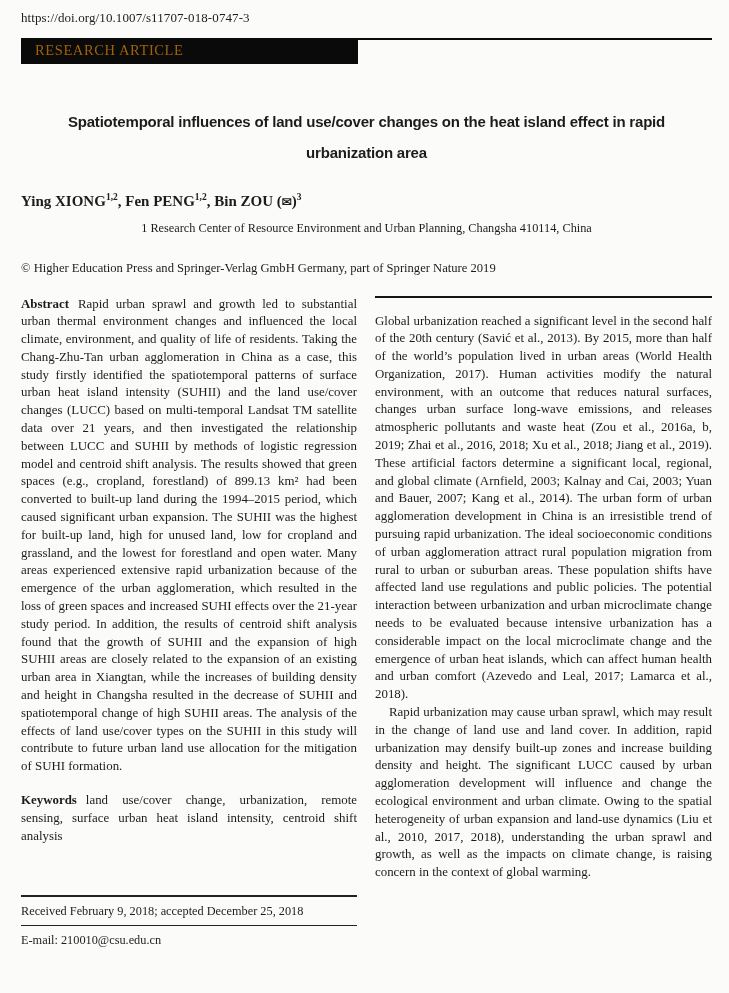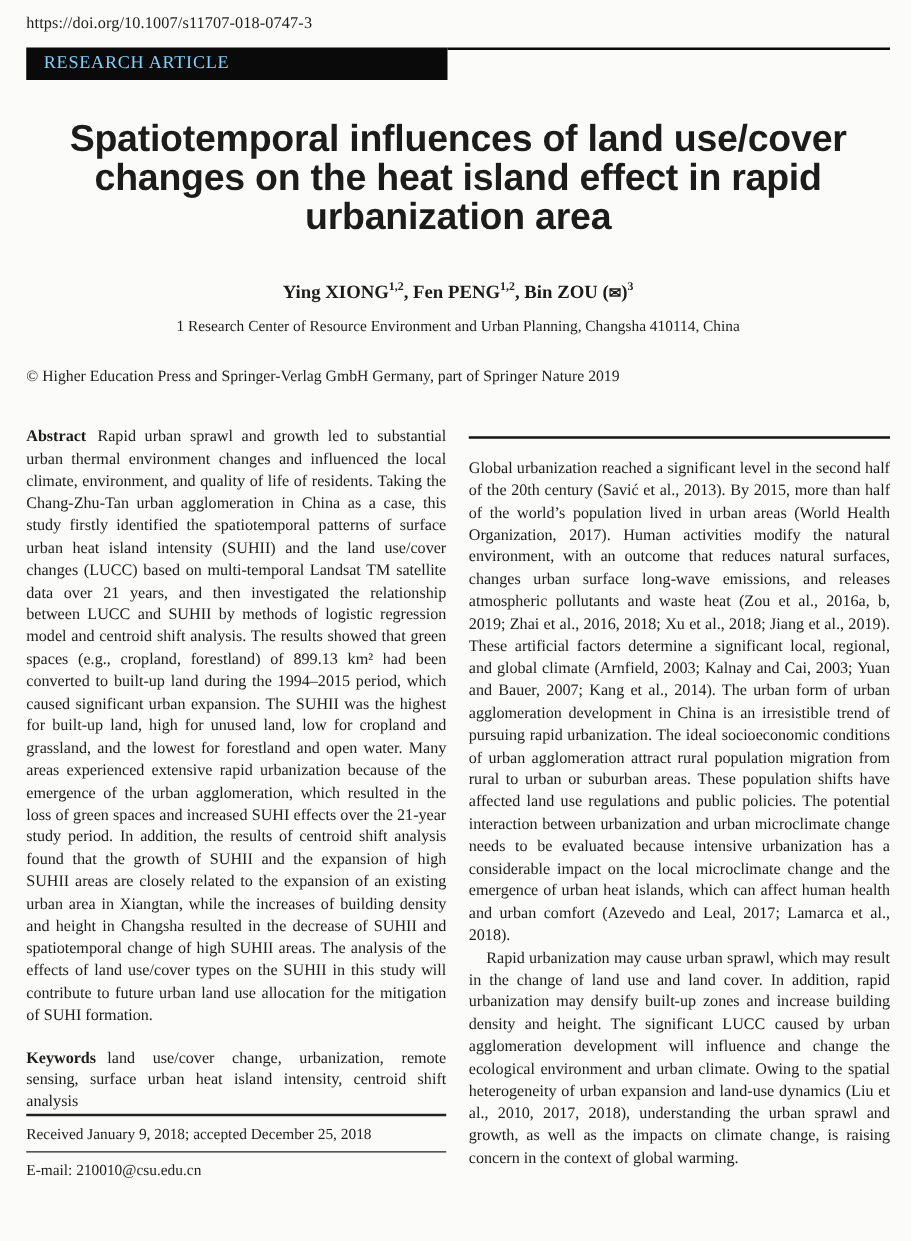--- a/index.html
+++ b/index.html
@@ -11,48 +11,47 @@
     font-family: "Liberation Serif", serif;
     position: relative;
     overflow: hidden;
     box-sizing: border-box;
     padding: 10px 17px 6px 21px;
   }
   .header-line { font-size: 13px; line-height: 16px; letter-spacing: 0.1px; }
   .banner-row { display: flex; align-items: flex-start; margin-top: 12px; }
   .banner {
     background: #0a0a0a;
-    color: #7dd3fc;
+    color: #a16207;
     width: 323px;
     padding: 4px 0 5px 14px;
     font-size: 14.5px;
     letter-spacing: 0.6px;
   }
   .banner-line { flex: 1; height: 2px; background: #0a0a0a; }
   .title {
     font-family: "Liberation Sans", sans-serif;
     font-weight: bold;
-    font-size: 30px;
+    font-size: 15px;
     line-height: 31px;
     text-align: center;
-    margin: 32px auto 0;
+    margin: 42px auto 0;
     max-width: 672px;
     letter-spacing: -0.2px;
   }
   .authors {
-    text-align: center;
-    margin-top: 36px;
+    margin-top: 24px;
     font-size: 15px;
     font-weight: bold;
   }
   .authors sup { font-size: 9.5px; font-weight: bold; }
   .envelope { font-size: 12px; }
   .affiliations { text-align: center; margin-top: 10px; font-size: 12.3px; line-height: 16.5px; }
   .copyright { margin-top: 24px; font-size: 12.6px; }
-  .columns { display: flex; margin-top: 8px; height: 652px; align-items: center; }
+  .columns { display: flex; margin-top: 20px; height: 652px; }
   .col-left { width: 336px; display: flex; flex-direction: column; }
   .col-gap { width: 18px; }
   .col-right { flex: 1; }
   .para {
     font-size: 12.9px;
     line-height: 17.8px;
     text-align: justify;
   }
   .label { font-weight: bold; margin-right: 9px; }
   .keywords { margin-top: 16px; }
@@ -96,21 +95,21 @@
 
 <div class="copyright">© Higher Education Press and Springer-Verlag GmbH Germany, part of Springer Nature 2019</div>
 
 <div class="columns">
 
   <div class="col-left">
     <p class="para" style="margin:0;"><span class="label">Abstract</span><span>Rapid urban sprawl and growth led to substantial urban thermal environment changes and influenced the local climate, environment, and quality of life of residents. Taking the Chang-Zhu-Tan urban agglomeration in China as a case, this study firstly identified the spatiotemporal patterns of surface urban heat island intensity (SUHII) and the land use/cover changes (LUCC) based on multi-temporal Landsat TM satellite data over 21 years, and then investigated the relationship between LUCC and SUHII by methods of logistic regression model and centroid shift analysis. The results showed that green spaces (e.g., cropland, forestland) of 899.13 km² had been converted to built-up land during the 1994–2015 period, which caused significant urban expansion. The SUHII was the highest for built-up land, high for unused land, low for cropland and grassland, and the lowest for forestland and open water. Many areas experienced extensive rapid urbanization because of the emergence of the urban agglomeration, which resulted in the loss of green spaces and increased SUHI effects over the 21-year study period. In addition, the results of centroid shift analysis found that the growth of SUHII and the expansion of high SUHII areas are closely related to the expansion of an existing urban area in Xiangtan, while the increases of building density and height in Changsha resulted in the decrease of SUHII and spatiotemporal change of high SUHII areas. The analysis of the effects of land use/cover types on the SUHII in this study will contribute to future urban land use allocation for the mitigation of SUHI formation.</span></p>
     <p class="para keywords" style="margin-bottom:0;"><span class="label">Keywords</span><span>land use/cover change, urbanization, remote sensing, surface urban heat island intensity, centroid shift analysis</span></p>
     <div class="footnote">
       <div class="rule-thick"></div>
-      <div>Received January 9, 2018; accepted December 25, 2018</div>
+      <div>Received February 9, 2018; accepted December 25, 2018</div>
       <div class="rule-thin"></div>
       <div>E-mail: 210010@csu.edu.cn</div>
     </div>
   </div>
 
   <div class="col-gap"></div>
 
   <div class="col-right">
     <div class="section-rule"></div>
     <p class="para intro-para1" style="margin-bottom:0;">Global urbanization reached a significant level in the second half of the 20th century (Savić et al., 2013). By 2015, more than half of the world’s population lived in urban areas (World Health Organization, 2017). Human activities modify the natural environment, with an outcome that reduces natural surfaces, changes urban surface long-wave emissions, and releases atmospheric pollutants and waste heat (Zou et al., 2016a, b, 2019; Zhai et al., 2016, 2018; Xu et al., 2018; Jiang et al., 2019). These artificial factors determine a significant local, regional, and global climate (Arnfield, 2003; Kalnay and Cai, 2003; Yuan and Bauer, 2007; Kang et al., 2014). The urban form of urban agglomeration development in China is an irresistible trend of pursuing rapid urbanization. The ideal socioeconomic conditions of urban agglomeration attract rural population migration from rural to urban or suburban areas. These population shifts have affected land use regulations and public policies. The potential interaction between urbanization and urban microclimate change needs to be evaluated because intensive urbanization has a considerable impact on the local microclimate change and the emergence of urban heat islands, which can affect human health and urban comfort (Azevedo and Leal, 2017; Lamarca et al., 2018).</p>

